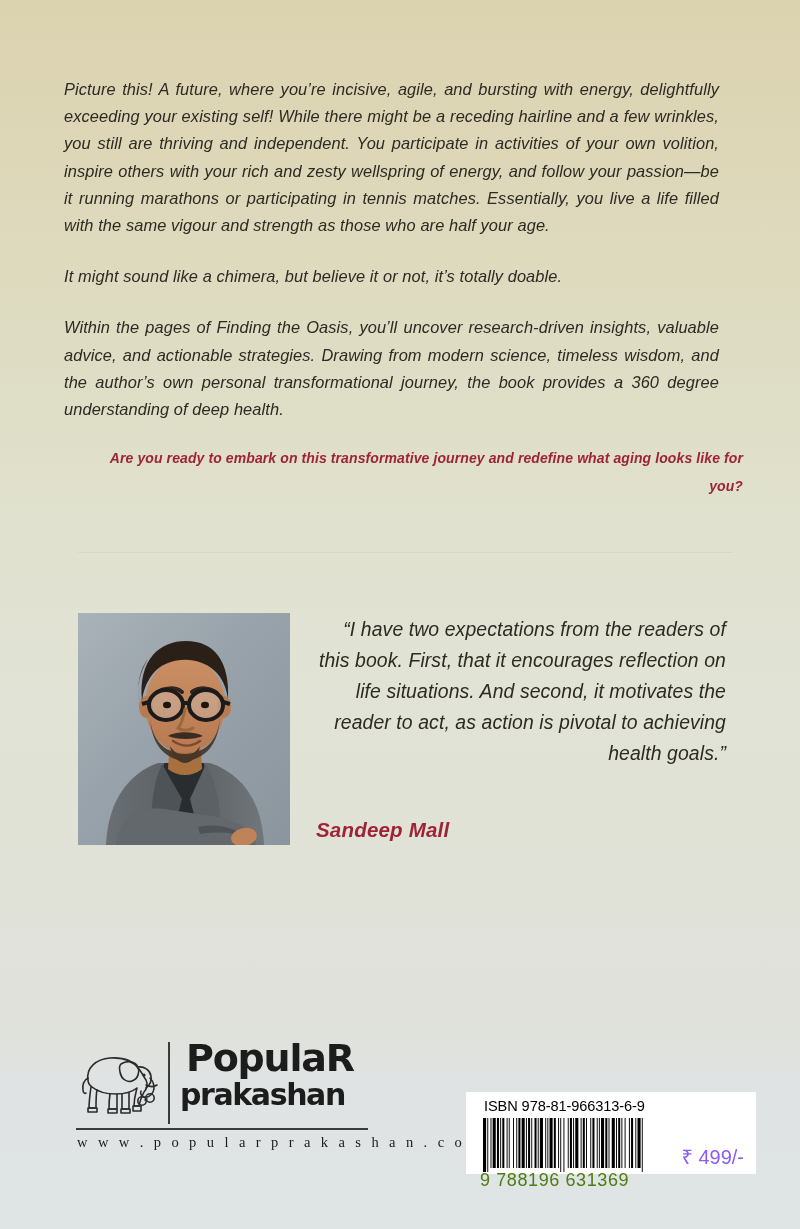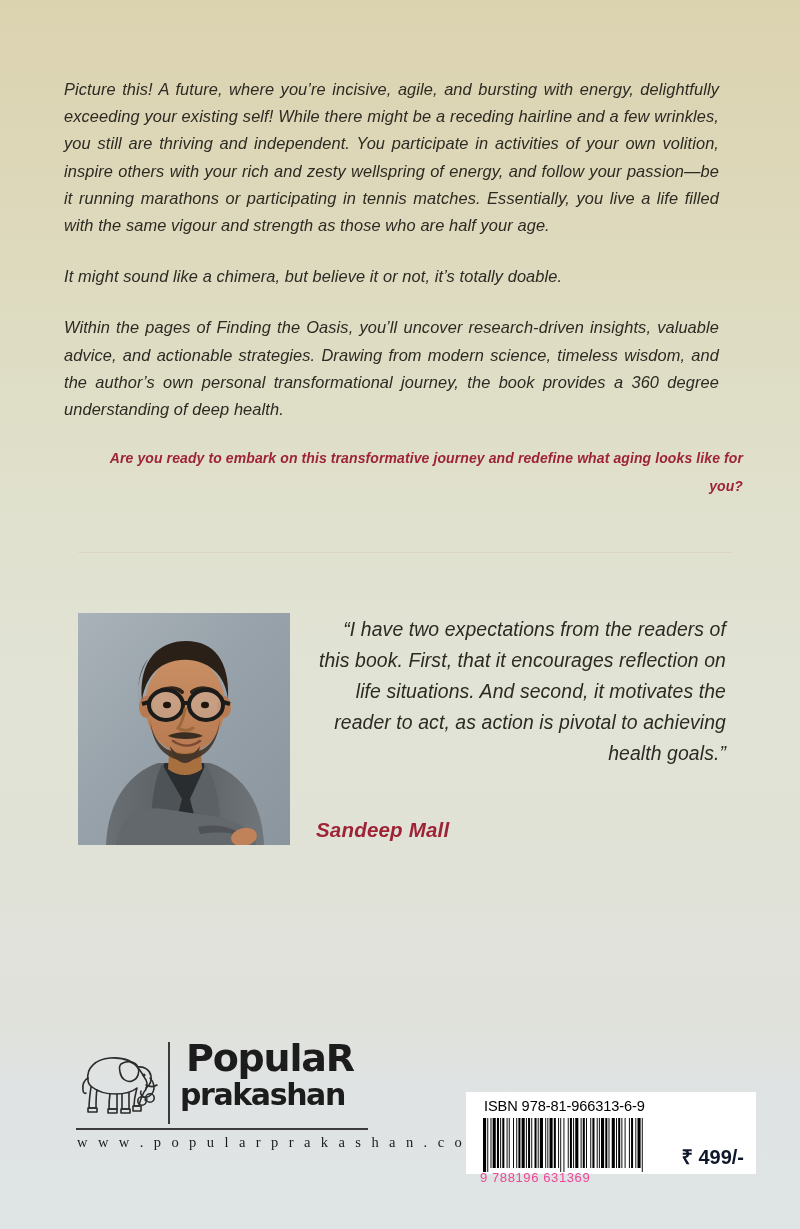--- a/index.html
+++ b/index.html
@@ -208,34 +208,33 @@
     width: 162px;
     height: 54px;
   }
   .barcode-bars svg { display: block; width: 100%; height: 100%; }
   .barcode-digits {
     position: absolute;
     left: 14px;
     top: 78px;
     width: 170px;
     font-family: "Liberation Sans", sans-serif;
-    font-size: 13px;
-    color: #ec4899;
+    font-size: 18px;
+    color: #4d7c0f;
     letter-spacing: 0.6px;
     white-space: nowrap;
   }
   .price {
     position: absolute;
     right: 12px;
     bottom: 4px;
     font-family: "Liberation Sans", sans-serif;
     font-size: 20px;
-    color: #0f172a;
+    color: #8b5cf6;
     white-space: nowrap;
-    font-weight: bold;
   }
 </style>
 </head>
 <body>
 
 <div class="cover">
 
   <div class="copy-block">
     <p class="para">Picture this! A future, where you’re incisive, agile, and bursting with energy, delightfully exceeding your existing self! While there might be a receding hairline and a few wrinkles, you still are thriving and independent. You participate in activities of your own volition, inspire others with your rich and zesty wellspring of energy, and follow your passion—be it running marathons or participating in tennis matches. Essentially, you live a life filled with the same vigour and strength as those who are half your age.</p>
     <p class="para para-single">It might sound like a chimera, but believe it or not, it’s totally doable.</p>

